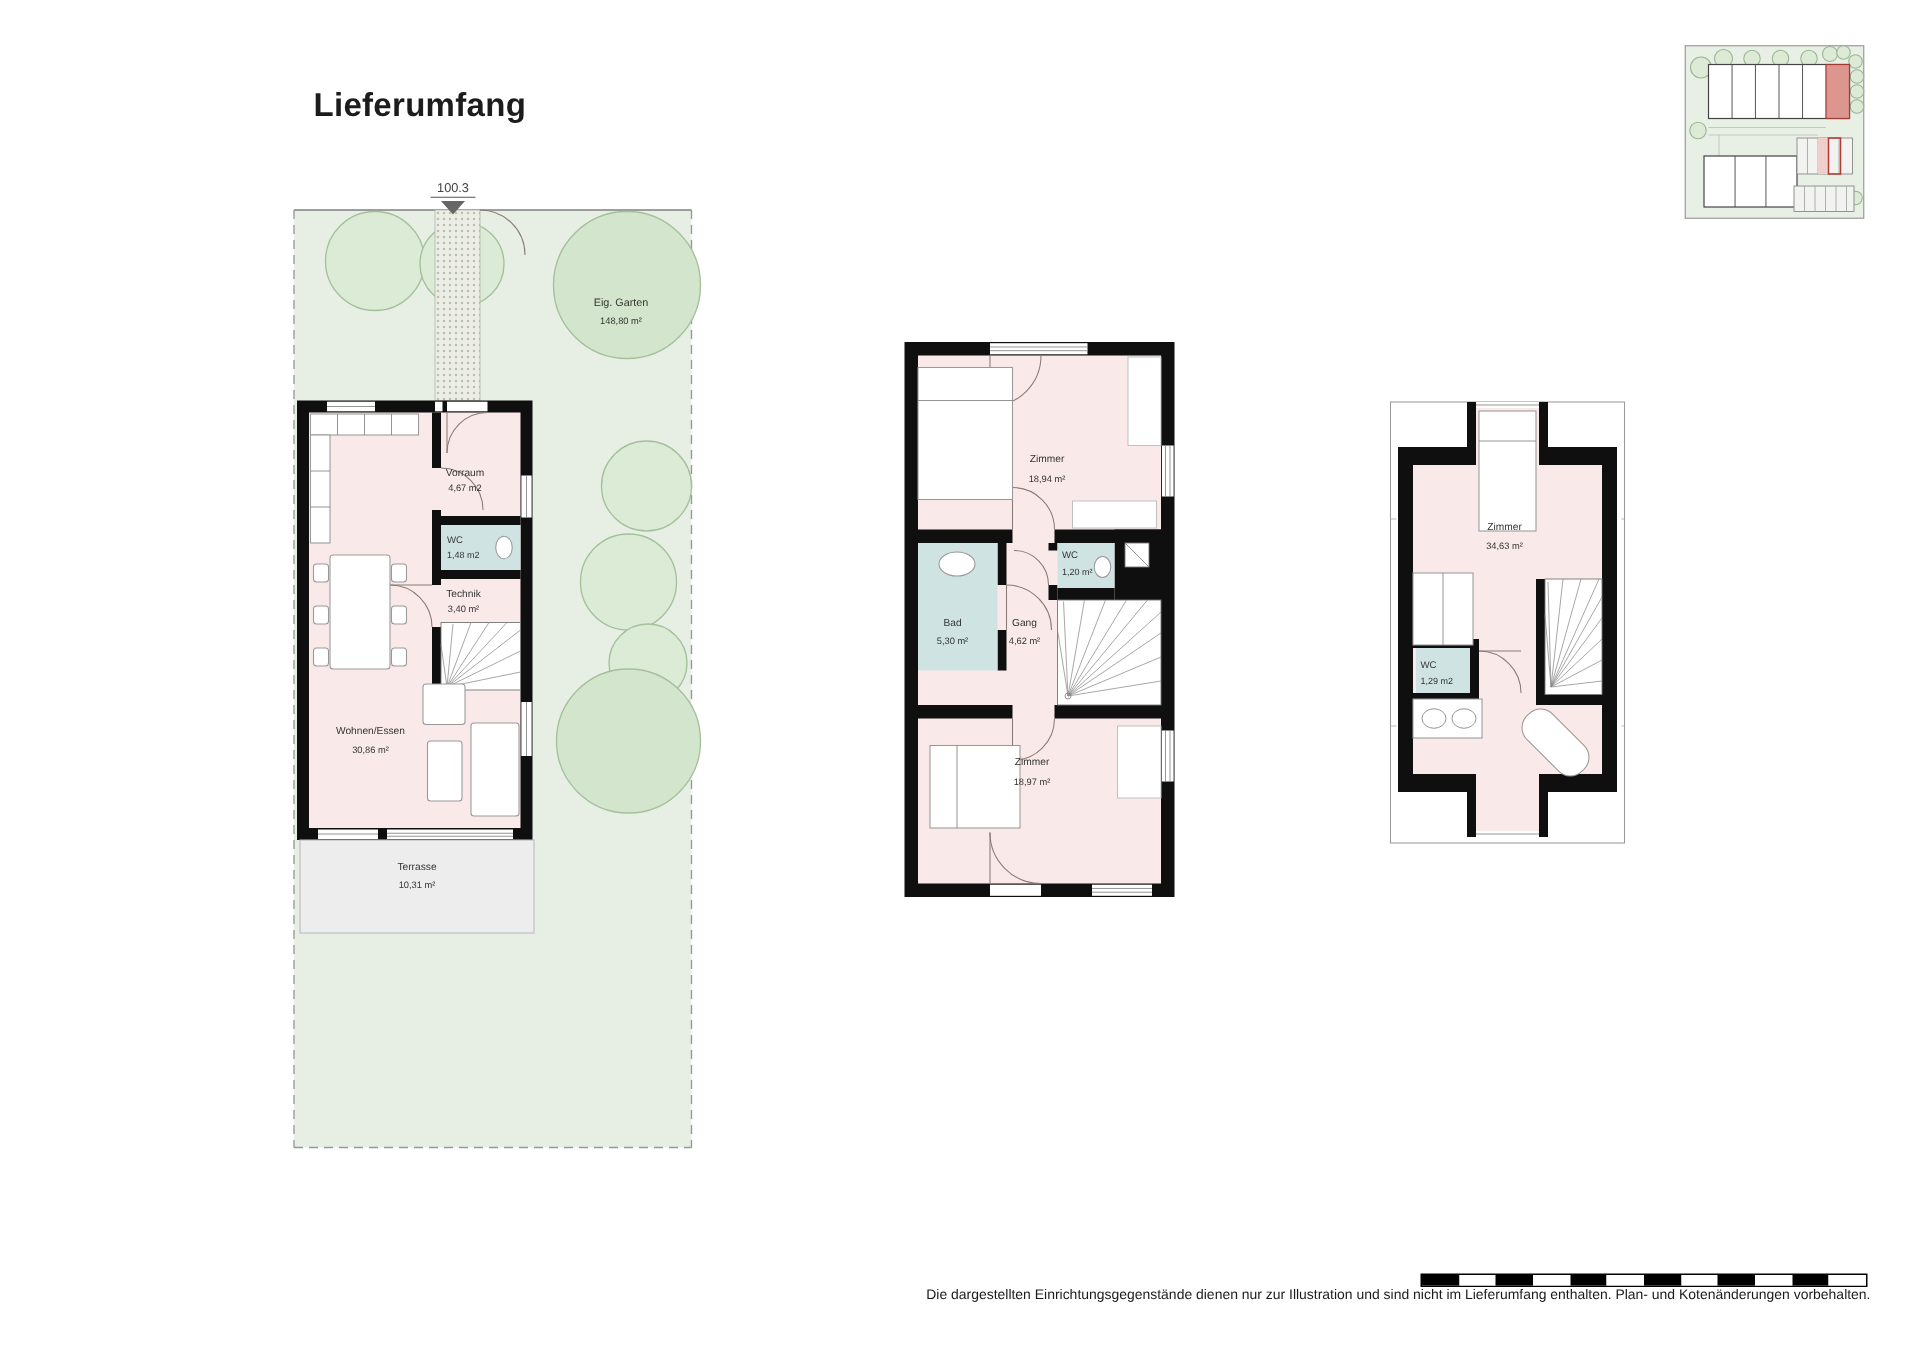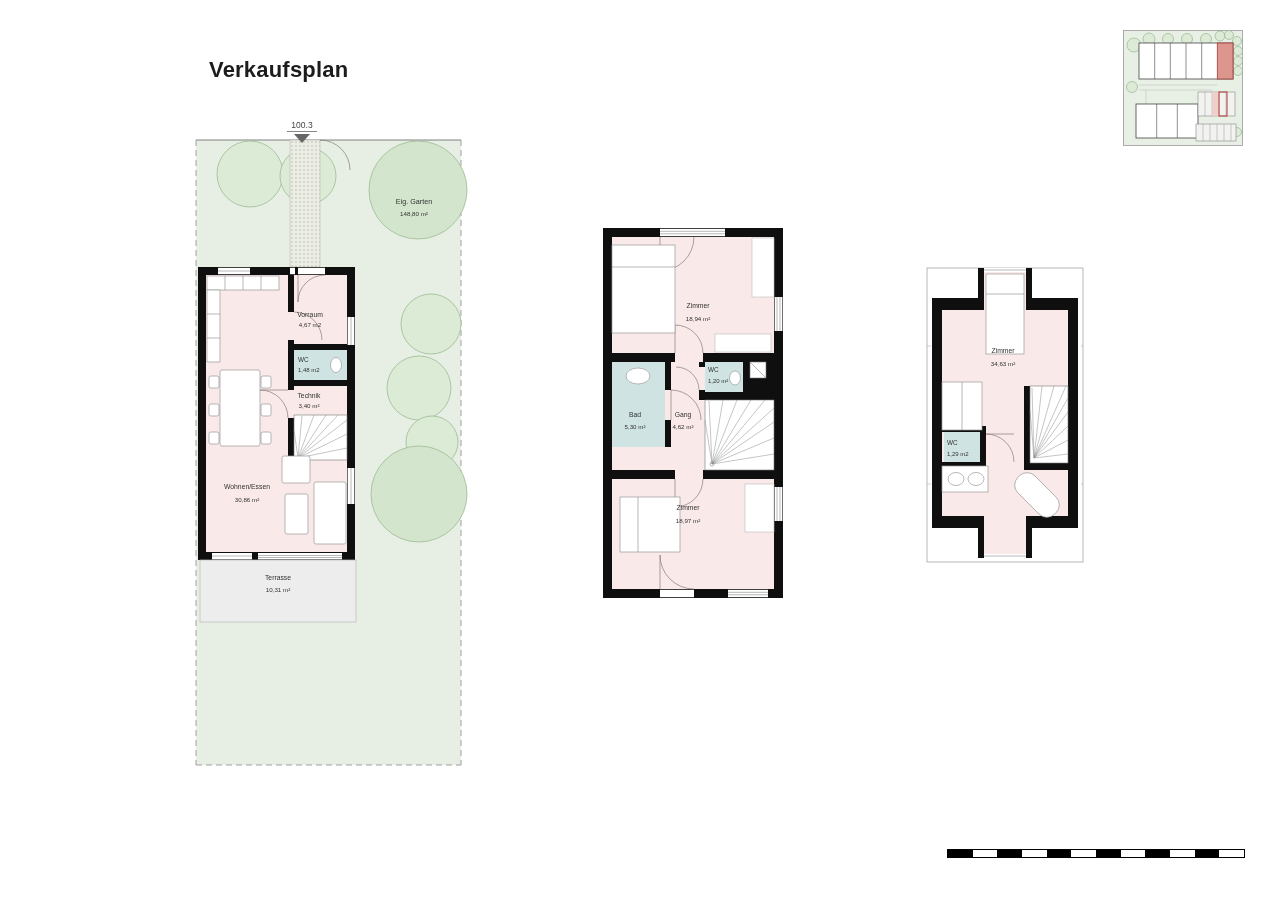--- a/index.html
+++ b/index.html
@@ -35,21 +35,21 @@
   .scalebar i:nth-child(odd){background:#000;}
   .scalebar i:nth-child(even){background:#fff;}
   .disclaimer{position:absolute;left:560px;top:858px;width:687px;text-align:right;
               font-size:9.3px;color:#1a1a1a;}
 </style>
 </head>
 <body>
 
 <div class="page">
 
-  <div class="title">Verkaufsplan</div>
+  <div class="title">Lieferumfang</div>
 
   <svg id="svg-garden" class="plan" width="280" height="658" viewBox="0 0 280 658">
     <defs>
       <pattern id="dots" width="4" height="4" patternUnits="userSpaceOnUse">
         <rect width="4" height="4" fill="#ecede4"></rect>
         <circle cx="2" cy="2" r="0.8" fill="#b7bfae"></circle>
       </pattern>
     </defs>
 
     <rect x="6" y="28" width="265" height="625" fill="#e7efe4"></rect>
@@ -415,14 +415,15 @@
       <i></i>
       <i></i>
       <i></i>
       <i></i>
       <i></i>
       <i></i>
       <i></i>
       <i></i>
       <i></i>
   </div>
+  <div class="disclaimer">Die dargestellten Einrichtungsgegenstände dienen nur zur Illustration und sind nicht im Lieferumfang enthalten. Plan- und Kotenänderungen vorbehalten.</div>
 
 </div>
 
 </body></html>

